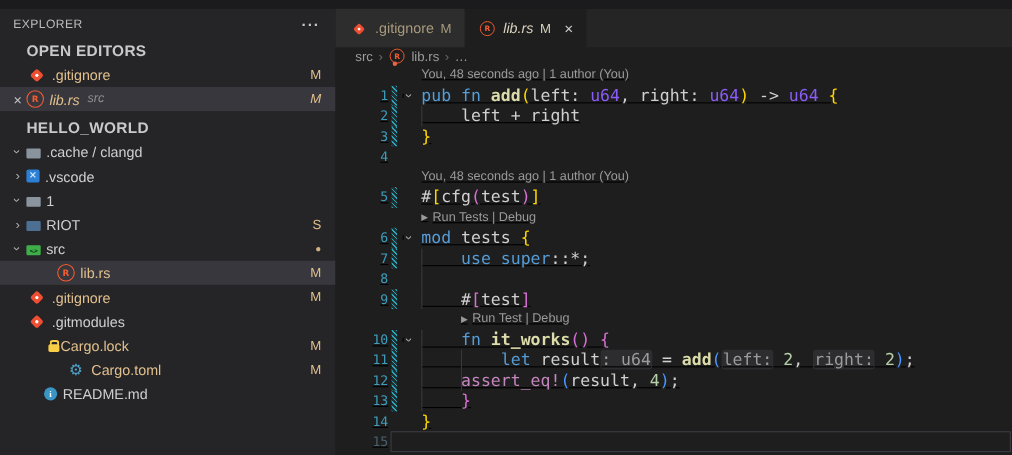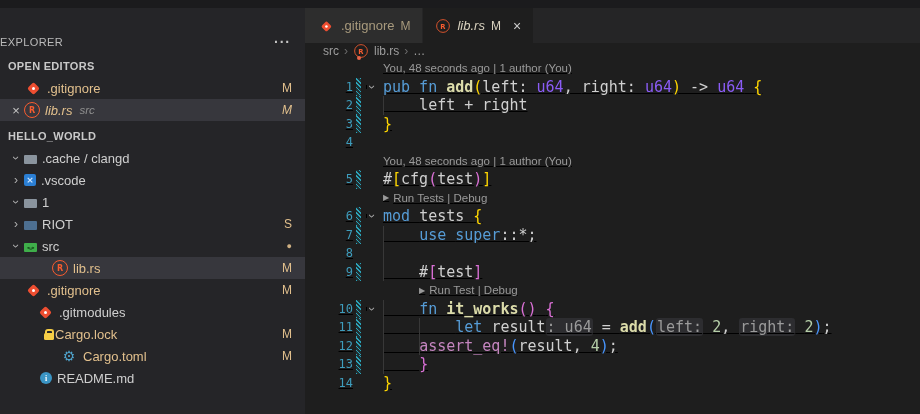--- a/index.html
+++ b/index.html
@@ -3,23 +3,23 @@
 <meta charset="utf-8">
 <style>
   html,body{margin:0;padding:0;background:#111;}
   body{width:920px;height:414px;overflow:hidden;font-family:"Liberation Sans","DejaVu Sans",sans-serif;}
   .app{position:relative;width:920px;height:414px;overflow:hidden;background:#1e1e1e;}
   .topstrip{height:8px;background:#1b1b1d;}
   .main{display:flex;height:406px;}
 
   
   .sidebar{width:305px;background:#252528;flex:none;color:#cccccc;position:relative;}
-  .pane-header{height:27px;display:flex;align-items:center;padding:0 14px 0 0;font-size:11px;color:#bbbbbb;letter-spacing:.4px;margin-top:20px;}
+  .pane-header{height:27px;display:flex;align-items:center;padding:0 14px 0 12px;font-size:11px;color:#bbbbbb;letter-spacing:.4px;}
   .pane-header .more{margin-left:auto;color:#c5c5c5;font-size:14px;font-weight:bold;cursor:pointer;letter-spacing:1px;}
-  .section-header{height:22px;display:flex;align-items:center;padding-left:8px;font-size:11px;font-weight:bold;color:#c9c9c9;letter-spacing:.3px;text-align:center;}
+  .section-header{height:22px;display:flex;align-items:center;padding-left:24px;font-size:14px;font-weight:bold;color:#c9c9c9;letter-spacing:.3px;text-align:center;}
   .section-header.project{margin-top:4px;}
   .sb-row{height:22px;display:flex;align-items:center;padding-left:8px;font-size:13px;color:#cfcfcf;cursor:pointer;}
   .sb-row.selected{background:#37373d;}
   .oe-close{width:16px;flex:none;text-align:center;color:#c5c5c5;font-size:13px;}
   .chev{width:16px;flex:none;color:#b0b0b0;font-size:12px;text-align:center;}
   .chev.expanded{transform:rotate(90deg);}
   .sb-label{margin-left:5px;white-space:pre;}
   .sb-label.mod{color:#e2c08d;}
   .ital{font-style:italic;}
   .sb-desc{margin-left:7px;font-size:11.5px;color:#909090;}
@@ -151,21 +151,21 @@
             <span class="ic ic-rust"></span>
             <span class="sb-label mod">lib.rs</span>
             <span class="sb-badge">M</span>
           </div>
           <div class="sb-row" style="padding-left: 8px;">
             <span class="chev"></span>
             <span class="ic ic-git"></span>
             <span class="sb-label mod">.gitignore</span>
             <span class="sb-badge">M</span>
           </div>
-          <div class="sb-row" style="padding-left: 20px;">
+          <div class="sb-row" style="padding-left: 8px;">
             <span class="chev"></span>
             <span class="ic ic-git"></span>
             <span class="sb-label">.gitmodules</span>
           </div>
           <div class="sb-row" style="padding-left: 24px;">
             <span class="chev"></span>
             <span class="ic ic-lock"></span>
             <span class="sb-label mod">Cargo.lock</span>
             <span class="sb-badge">M</span>
           </div>
@@ -325,18 +325,25 @@
             <span class="foldslot"></span>
             <span class="codetext"><span class="tk-tx">    </span><span class="tk-b2">}</span></span>
             <i class="guide" style="left: 78px;"></i>
           </div>
           <div class="row code">
             <span class="num">14</span>
             <span class="barslot"></span>
             <span class="foldslot"></span>
             <span class="codetext"><span class="tk-b1">}</span></span>
           </div>
+          <div class="row code current">
+            <span class="num dim">15</span>
+            <span class="barslot"></span>
+            <span class="foldslot"></span>
+            <span class="codetext"></span>
+            <i class="curline"></i>
+          </div>
         </div>
       <div class="red-dot"></div>
     </div>
 
   </div>
 </div>
 
 </body></html>

